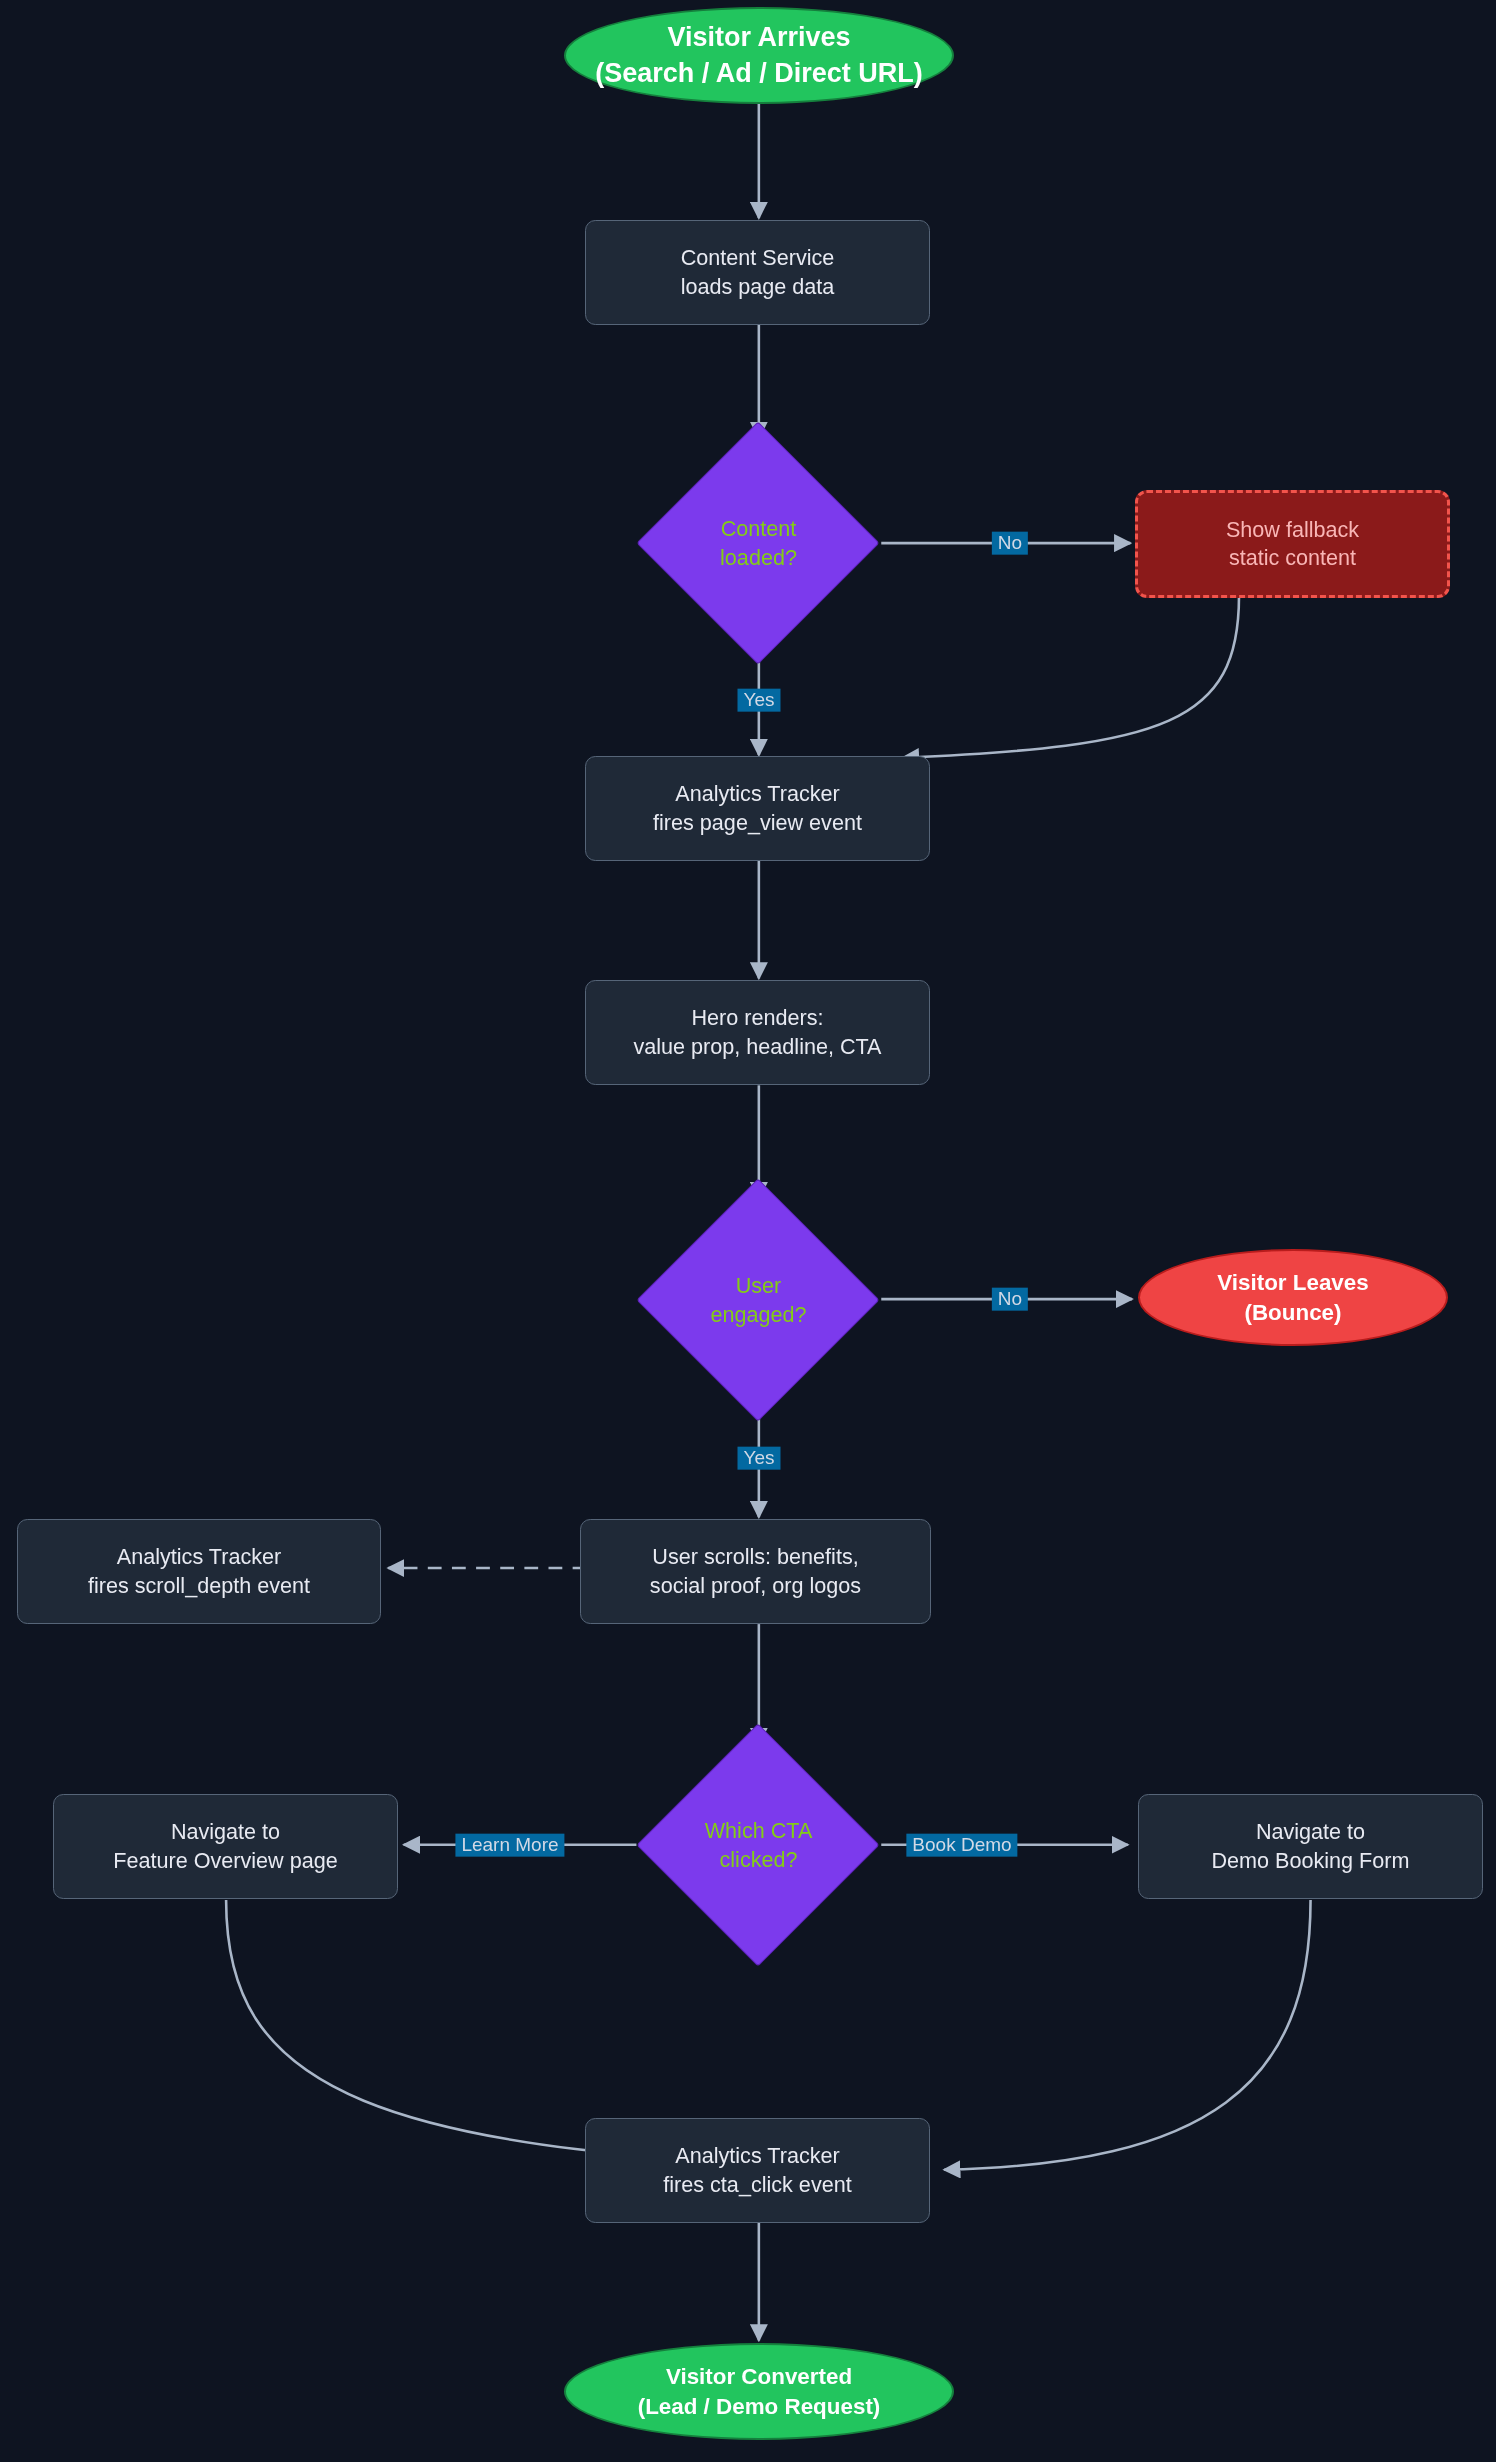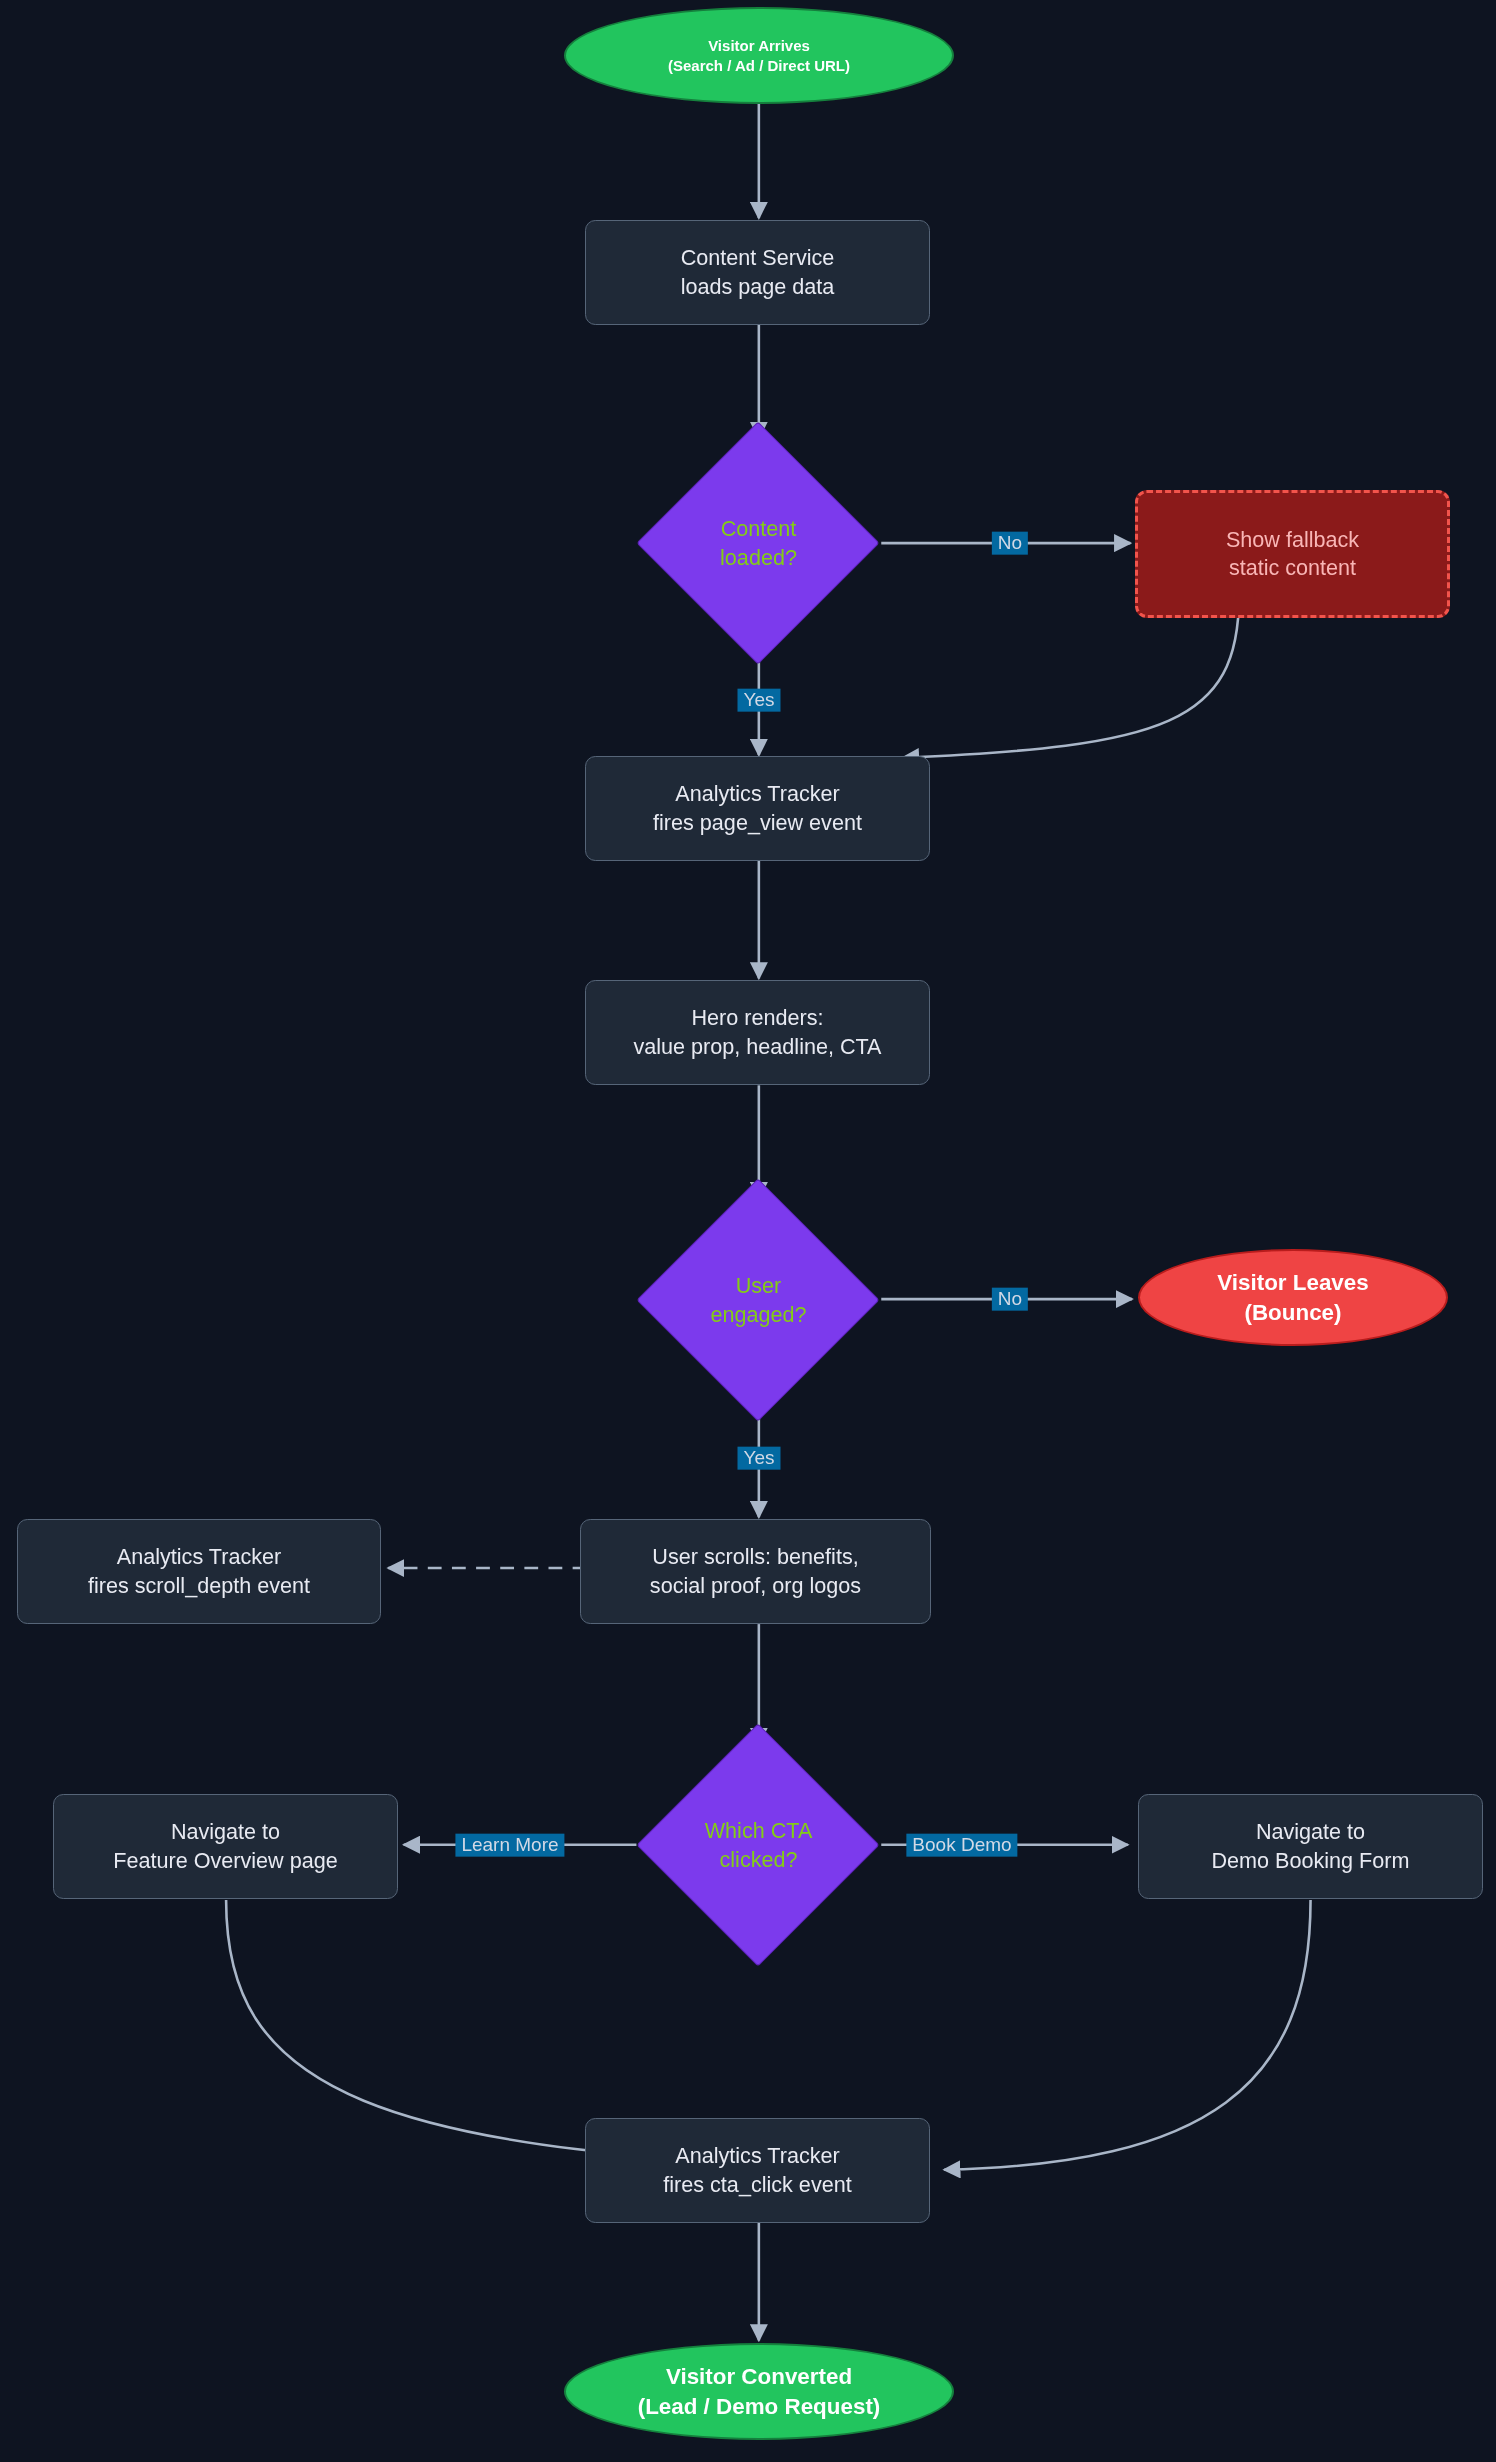--- a/index.html
+++ b/index.html
@@ -63,21 +63,21 @@
   .n-decision .lines {
     position: relative;
     z-index: 2;
   }
   
   .n-start {
     background: #22c55e;
     border: 2.6px solid #15803d;
     border-radius: 50%;
     color: #ffffff;
-    font-size: 15px;
+    font-size: 27px;
     font-weight: bold;
   }
   .n-end-bad {
     background: #ef4444;
     border: 2.6px solid #b91c1c;
     border-radius: 50%;
     color: #ffffff;
     font-size: 22.4px;
     font-weight: bold;
   }
@@ -172,21 +172,21 @@
   </div>
 
   <div class="node n-decision" style="left:637px; top:440px; width:243px; height:207px;">
     <div class="diamond-bg" style="width:172px;height:172px;left:35px;top:17px;border-radius:3.4px;"></div>
     <div class="lines">
       <div>Content</div>
       <div>loaded?</div>
     </div>
   </div>
 
-  <div class="node n-fallback" style="left:1135px; top:490px; width:315px; height:128px;">
+  <div class="node n-fallback" style="left:1135px; top:490px; width:315px; height:108px;">
     <div class="lines">
       <div>Show fallback</div>
       <div>static content</div>
     </div>
   </div>
 
   <div class="node n-process" style="left:585px; top:756px; width:345px; height:105px;">
     <div class="lines">
       <div>Analytics Tracker</div>
       <div>fires page_view event</div>

